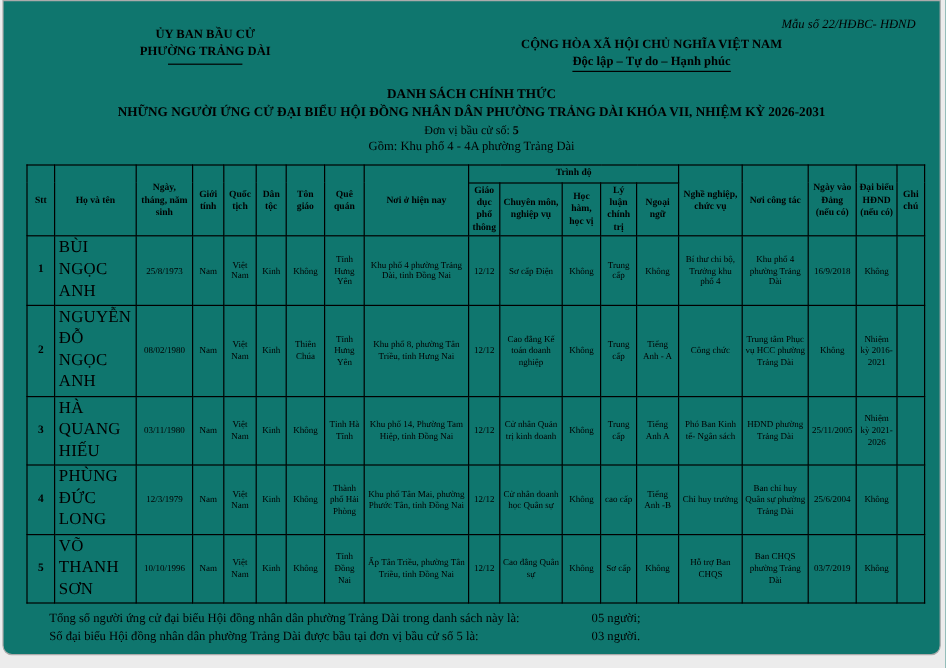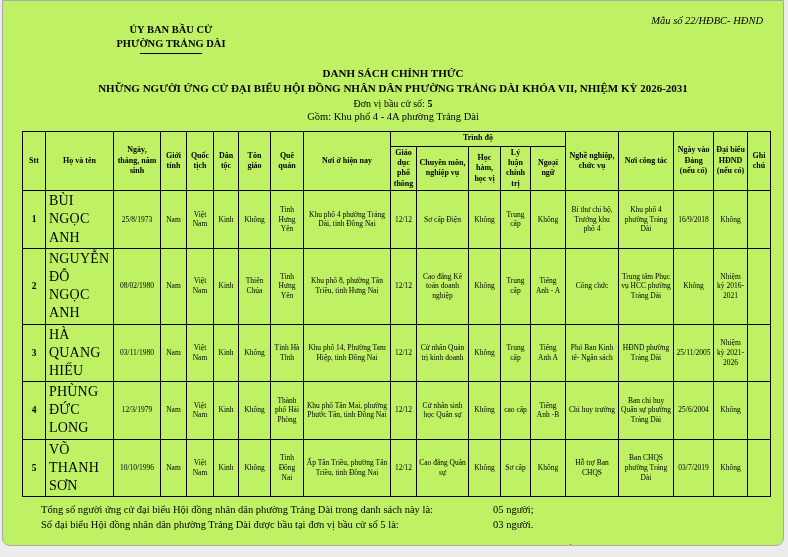--- a/index.html
+++ b/index.html
@@ -7,21 +7,21 @@
   body {
     background: #ececec;
     font-family: "Liberation Serif", "DejaVu Serif", serif;
     color: #000;
     position: relative;
     overflow: hidden;
   }
   .page {
     position: absolute;
     left: 2px; right: 4px; top: 0; bottom: 11px;
-    background: #bef264;
+    background: #0f766e;
     border: 1px solid #ababab;
     border-radius: 0 0 8px 8px;
     padding: 8px 18px 0 18px;
     overflow: hidden;
   }
   
   .form-number {
     position: absolute;
     top: 14px; right: 20px;
     font-style: italic;
@@ -104,20 +104,24 @@
 
 <div class="page">
 
   <div class="form-number">Mẫu số 22/HĐBC- HĐND</div>
 
   <div class="header-row">
     <div class="org-block">
       <div>ỦY BAN BẦU CỬ</div>
       <div>PHƯỜNG TRẢNG DÀI</div>
       <div class="org-underline"></div>
+    </div>
+    <div class="motto-block">
+      <div>CỘNG HÒA XÃ HỘI CHỦ NGHĨA VIỆT NAM</div>
+      <div><span class="motto-line2">Độc lập – Tự do – Hạnh phúc</span></div>
     </div>
   </div>
 
   <div class="title-block">
     <div class="title-main">DANH SÁCH CHÍNH THỨC</div>
     <div class="title-sub">NHỮNG NGƯỜI ỨNG CỬ ĐẠI BIỂU HỘI ĐỒNG NHÂN DÂN PHƯỜNG TRẢNG DÀI KHÓA VII, NHIỆM KỲ 2026-2031</div>
     <div class="unit-line">
       <span>Đơn vị bầu cử số:</span>
       <span class="unit-value">5</span>
     </div>
@@ -240,21 +244,21 @@
           <td class="stt-cell">4</td>
           <td class="name-cell">PHÙNG ĐỨC LONG</td>
           <td>12/3/1979</td>
           <td>Nam</td>
           <td>Việt Nam</td>
           <td>Kinh</td>
           <td>Không</td>
           <td>Thành phố Hải Phòng</td>
           <td>Khu phố Tân Mai, phường Phước Tân, tỉnh Đồng Nai</td>
           <td>12/12</td>
-          <td>Cử nhân sinh học Quân sự</td>
+          <td>Cử nhân doanh học Quân sự</td>
           <td>Không</td>
           <td>cao cấp</td>
           <td>Tiếng Anh -B</td>
           <td>Chỉ huy trưởng</td>
           <td>Ban chỉ huy Quân sự phường Trảng Dài</td>
           <td>25/6/2004</td>
           <td>Không</td>
           <td></td>
         </tr>
         <tr>

